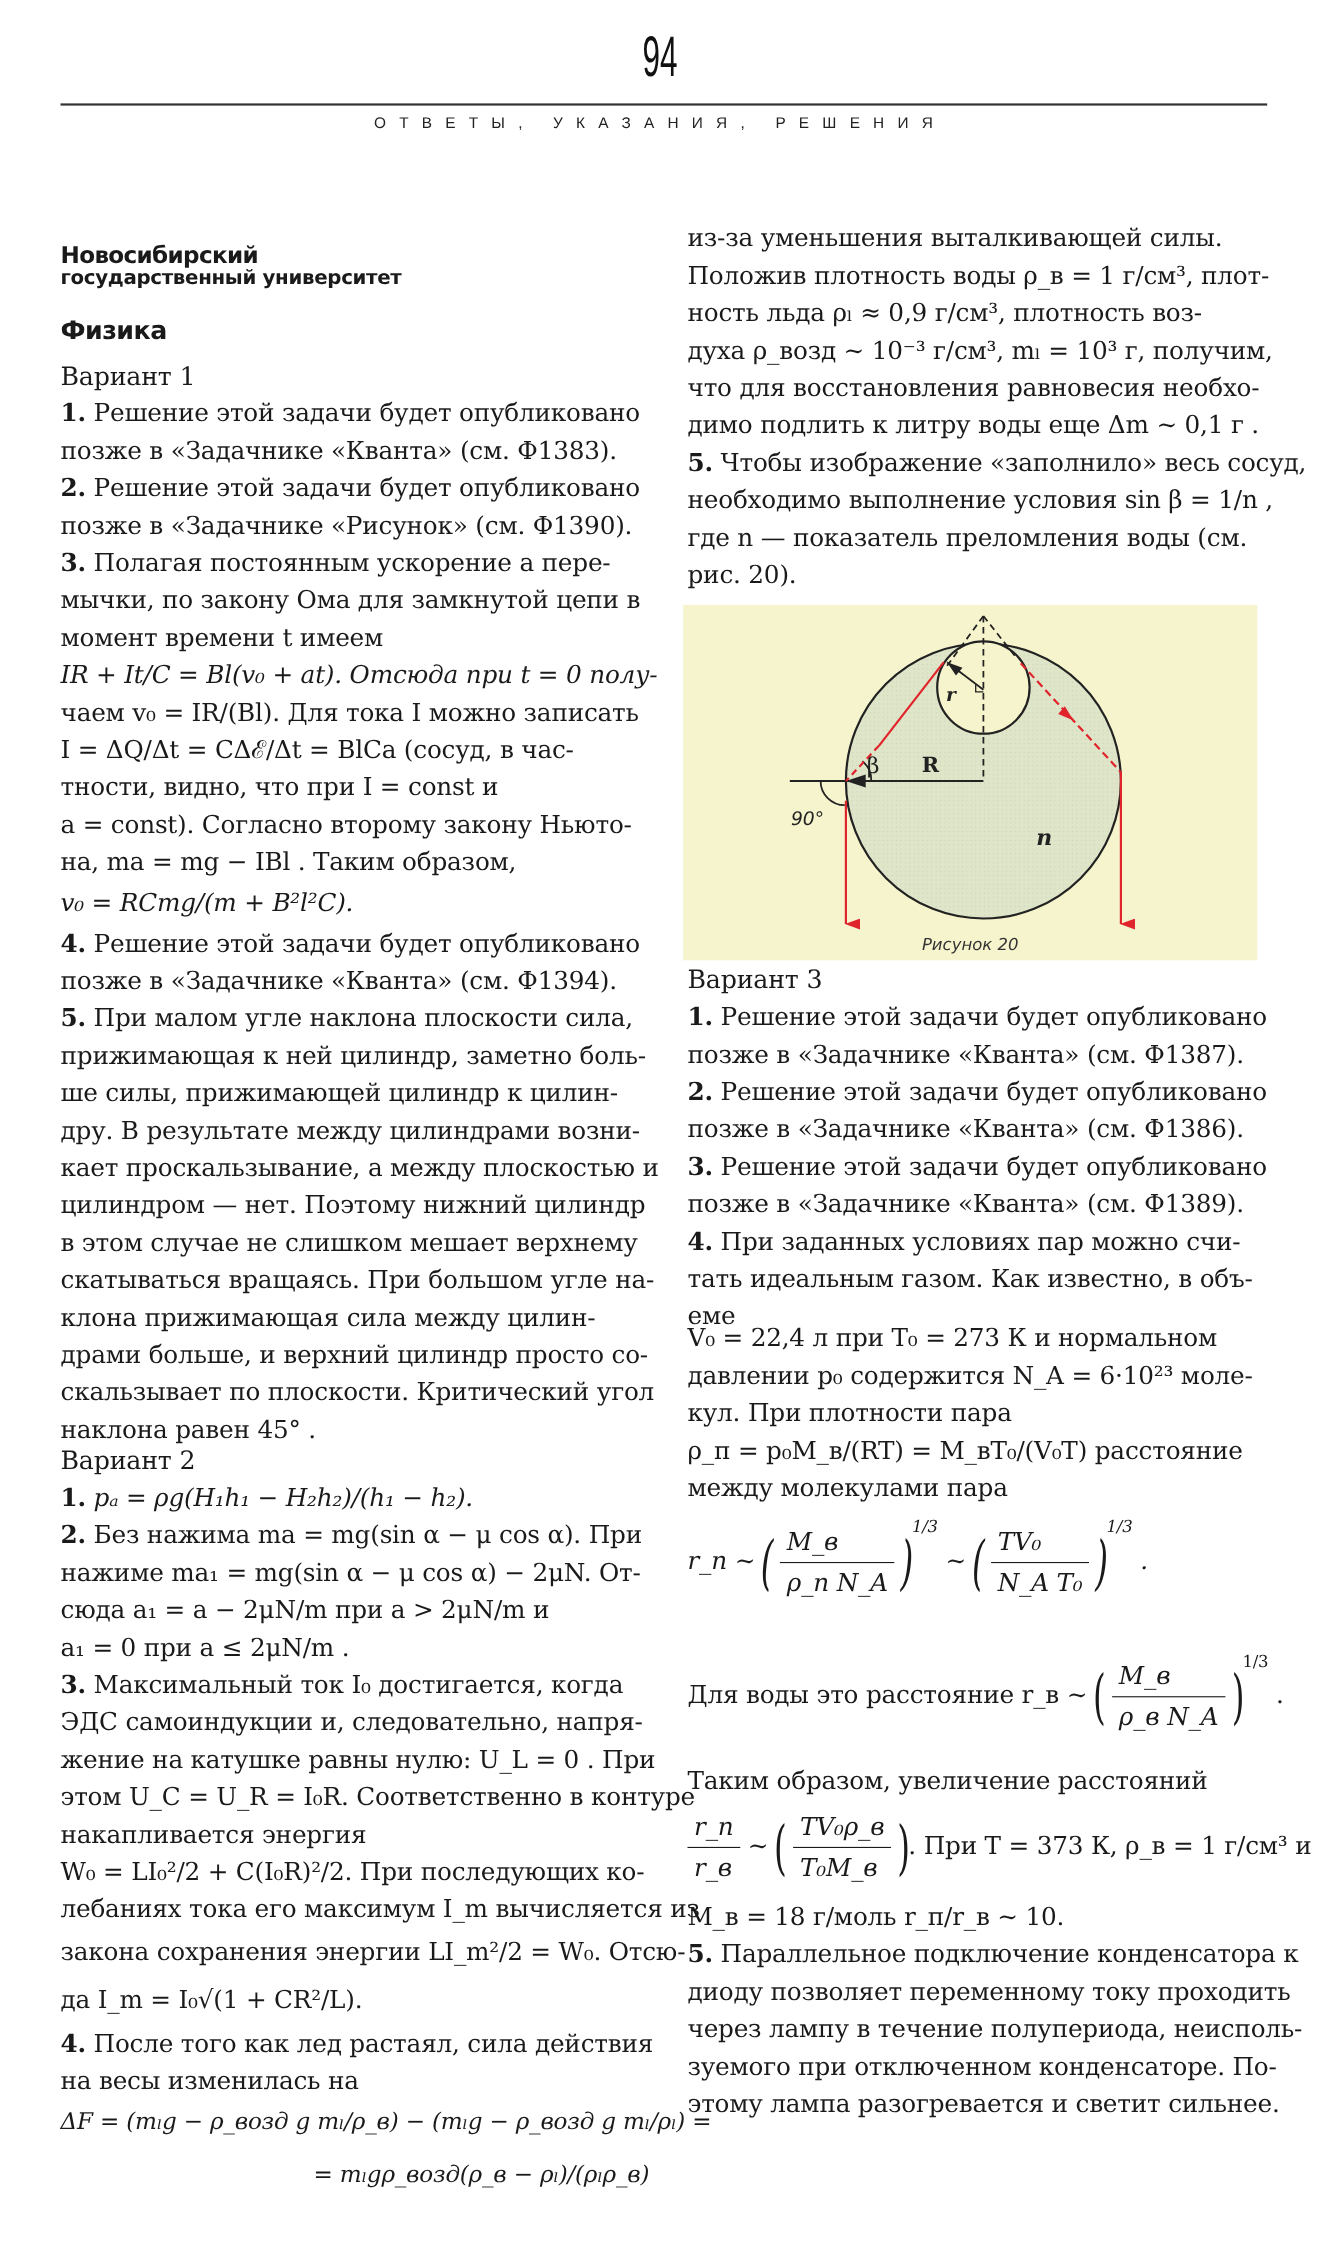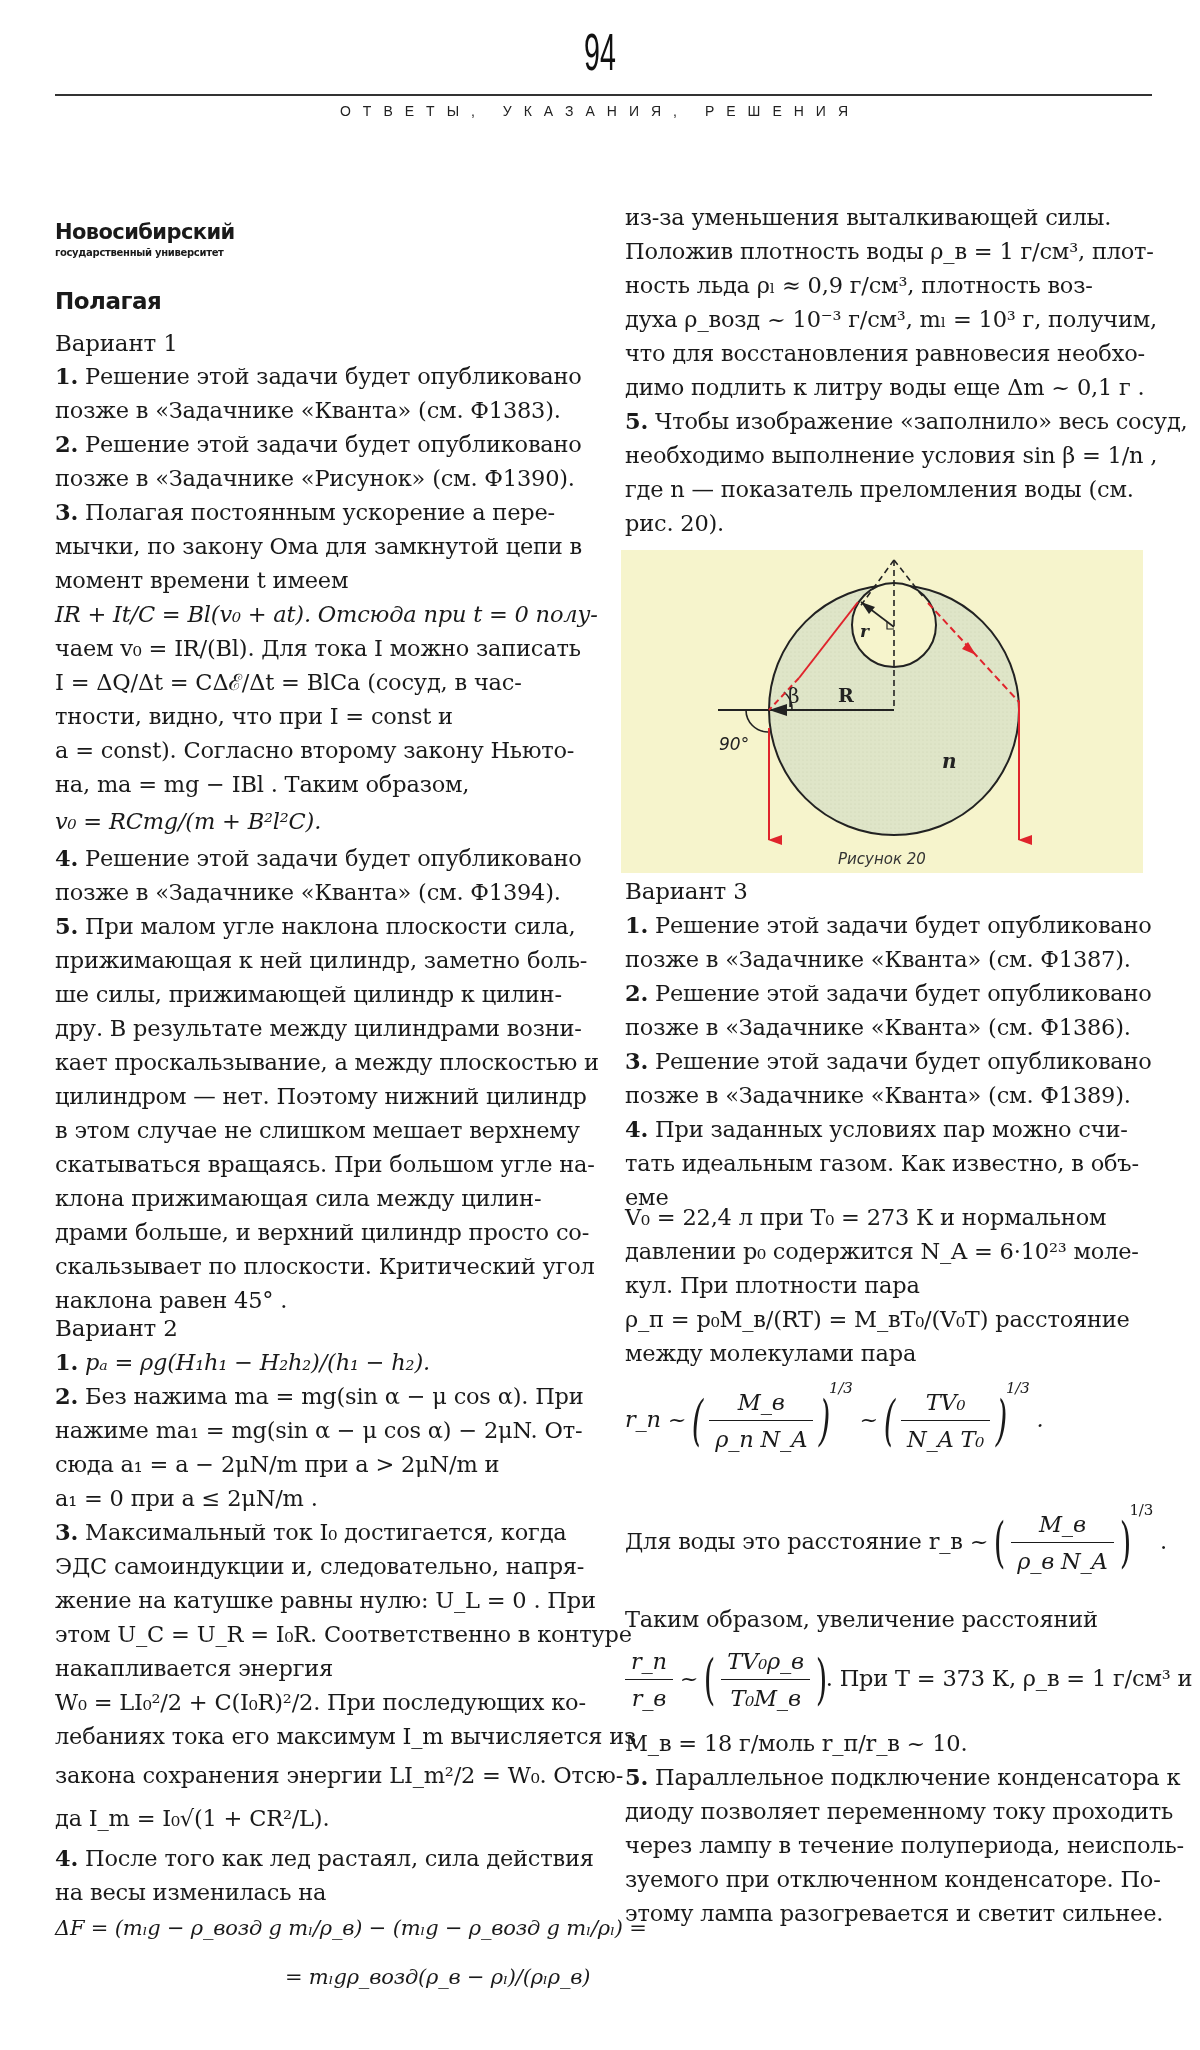--- a/index.html
+++ b/index.html
@@ -9,45 +9,45 @@
              font-family:"Liberation Sans Narrow","Liberation Sans", sans-serif; font-size:52px;
              transform:scaleX(0.55); transform-origin:600px 0; line-height:60px; color:#111; }
   .rule { position:absolute; left:55px; width:1097px; top:94px; height:2px; background:#333; }
   .runhead { position:absolute; left:0; width:1200px; top:103px; text-align:center;
              font-family:"Liberation Sans", sans-serif; font-size:14px; letter-spacing:12px; color:#222; }
   .col { position:absolute; top:0; }
   .col-left { left:55px; width:540px; }
   .col-right { left:625px; width:530px; }
   .line { position:absolute; left:0; white-space:nowrap; font-size:22.5px; line-height:30px; letter-spacing:-0.2px; }
   .uni1 { font-family:"DejaVu Sans", sans-serif; font-weight:bold; font-size:21px; letter-spacing:-0.6px;margin-top:20px; }
-  .uni2 { font-family:"DejaVu Sans", sans-serif; font-weight:bold; font-size:10px; letter-spacing:-0.3px;text-align:center; }
+  .uni2 { font-family:"DejaVu Sans", sans-serif; font-weight:bold; font-size:18px; letter-spacing:-0.3px;text-align:center; }
   .sect { font-family:"DejaVu Sans", sans-serif; font-weight:bold; font-size:23px; letter-spacing:-0.5px; }
   .var { font-weight:normal; font-size:23px; }
   b.num { font-weight:bold; }
   i, .m { font-style:italic; }
   .figure { position:absolute; left:621px; top:550px; width:522px; height:323px; background:#f6f4cc; }
   .figure svg { position:absolute; left:0; top:0; }
   .caption { font-family:"DejaVu Sans", sans-serif; font-style:italic; font-size:15px; fill:#333; }
-  .frac { display:inline-block; vertical-align:middle; text-align:center; }
+  .frac { display:inline-block; vertical-align:middle; }
   .frac .n { display:block; border-bottom:1.5px solid #1a1a1a; padding:0 6px 2px; }
   .frac .d { display:block; padding:2px 6px 0; }
   .par { font-size:54px; font-weight:200; vertical-align:middle; display:inline-block; transform:scaleX(0.55); margin:0 -6px; }
   .exp { vertical-align:top; font-size:15px; position:relative; top:-14px; }
 </style>
 </head>
 <body>
 
 <div class="pagenum">94</div>
 <div class="rule"></div>
 <div class="runhead">ОТВЕТЫ, УКАЗАНИЯ, РЕШЕНИЯ</div>
 
 <div class="col col-left">
   <div class="line uni1" style="top:197px">Новосибирский</div>
   <div class="line uni2" style="top:238px">государственный университет</div>
-  <div class="line sect" style="top:286px">Полагая</div>
+  <div class="line sect" style="top:286px">Физика</div>
 
   <div class="line var" style="top:328px">Вариант 1</div>
   <div class="line" style="top:361px"><b class="num">1.</b><span> Решение этой задачи будет опубликовано</span></div>
   <div class="line" style="top:395px">позже в «Задачнике «Кванта» (см. Ф1383).</div>
   <div class="line" style="top:429px"><b class="num">2.</b><span> Решение этой задачи будет опубликовано</span></div>
   <div class="line" style="top:463px">позже в «Задачнике «Рисунок» (см. Ф1390).</div>
   <div class="line" style="top:497px"><b class="num">3.</b><span> Полагая постоянным ускорение a пере-</span></div>
   <div class="line" style="top:531px">мычки, по закону Ома для замкнутой цепи в</div>
   <div class="line" style="top:565px">момент времени t имеем</div>
   <div class="line m" style="top:599px">IR + It/C = Bl(v₀ + at). Отсюда при t = 0 полу-</div>

